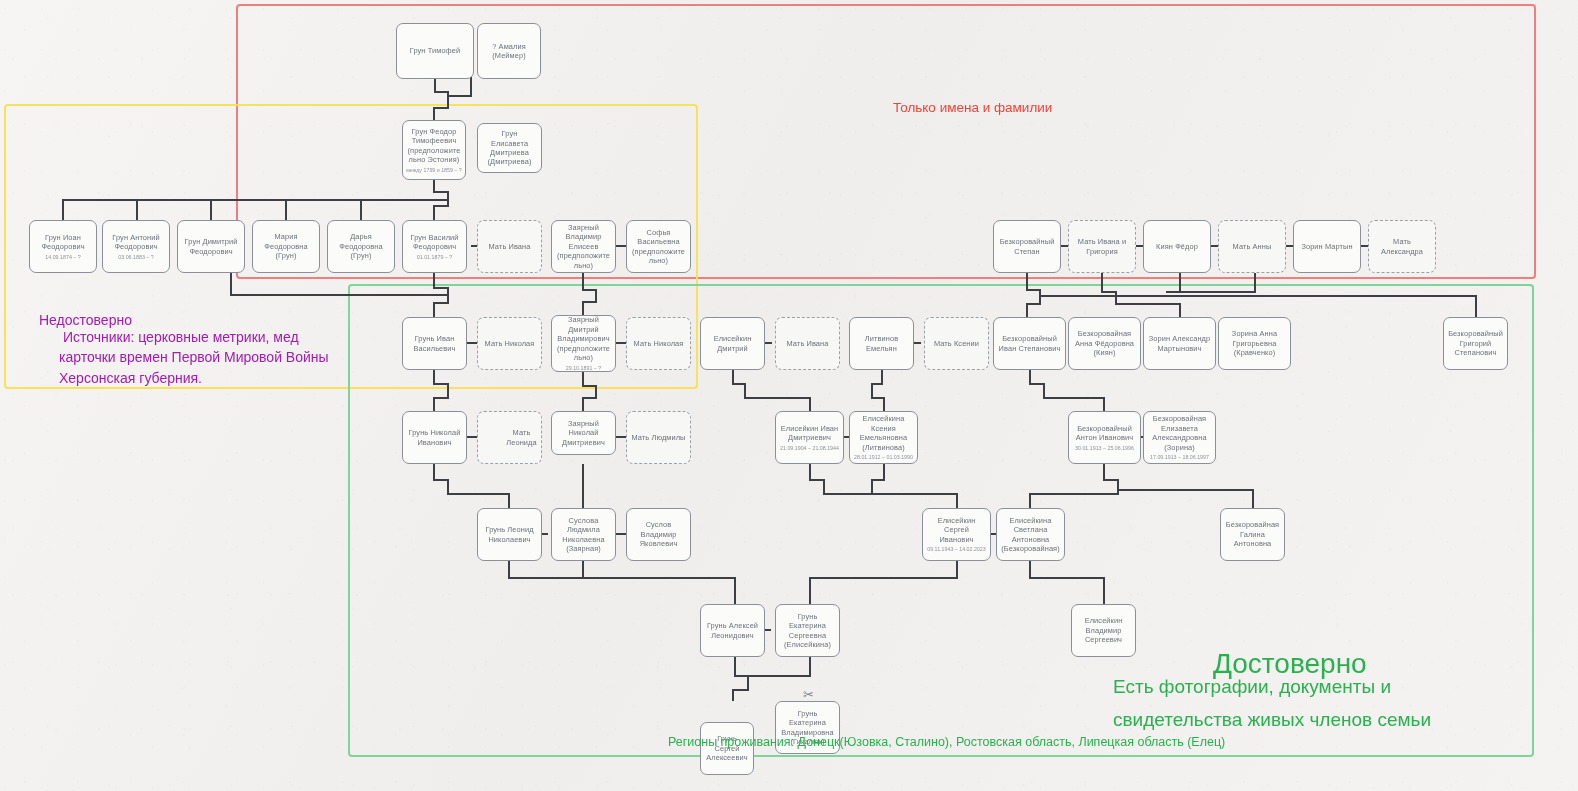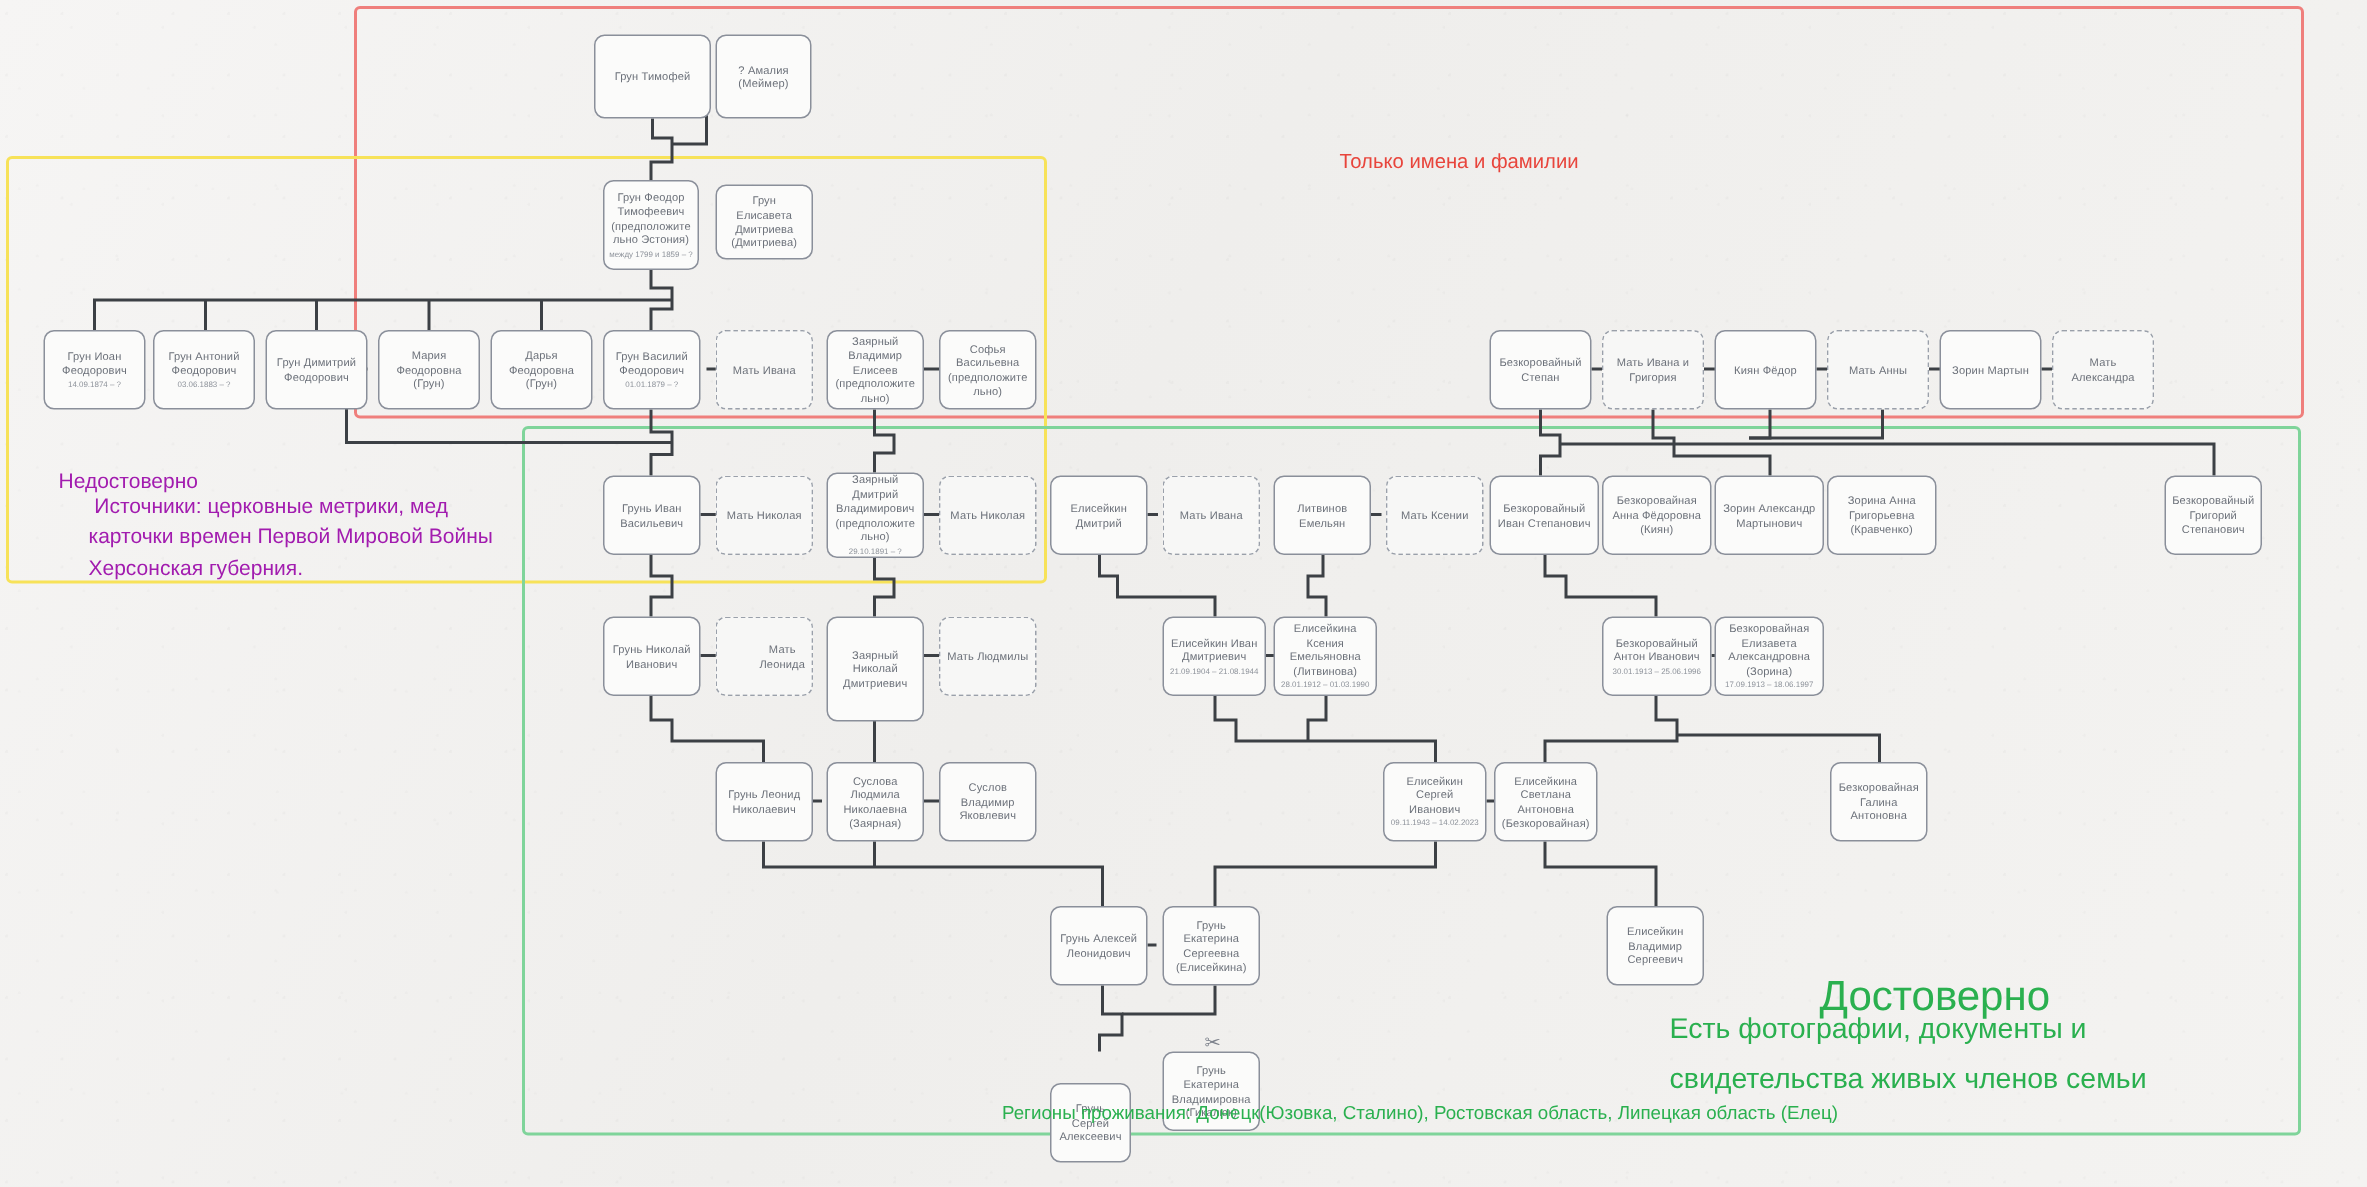--- a/index.html
+++ b/index.html
@@ -299,21 +299,21 @@
         <div class="nm">Безкоровайный Григорий Степанович</div>
       </div>
       <div class="node" style="left: 402px; top: 411px; width: 65px; height: 53px;">
         <span class="corner"></span>
         <div class="nm">Грунь Николай Иванович</div>
       </div>
       <div class="node dashed" style="left: 477px; top: 411px; width: 65px; height: 53px; padding-left: 28px;">
         <span class="corner"></span>
         <div class="nm">Мать Леонида</div>
       </div>
-      <div class="node" style="left: 551px; top: 411px; width: 65px; height: 70px;">
+      <div class="node" style="left: 551px; top: 411px; width: 65px; height: 44px;">
         <span class="corner"></span>
         <div class="nm">Заярный Николай Дмитриевич</div>
       </div>
       <div class="node dashed" style="left: 626px; top: 411px; width: 65px; height: 53px;">
         <span class="corner"></span>
         <div class="nm">Мать Людмилы</div>
       </div>
       <div class="node" style="left: 775px; top: 411px; width: 69px; height: 53px;">
         <span class="corner"></span>
         <div class="nm">Елисейкин Иван Дмитриевич</div>

